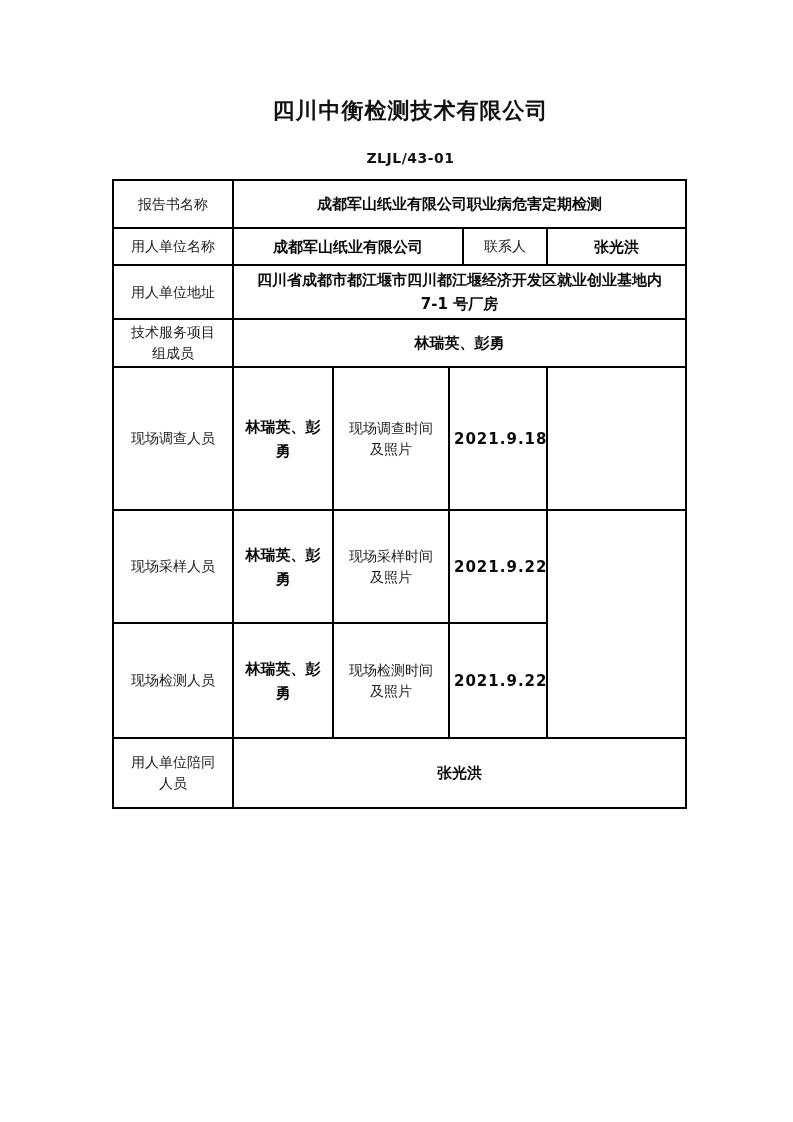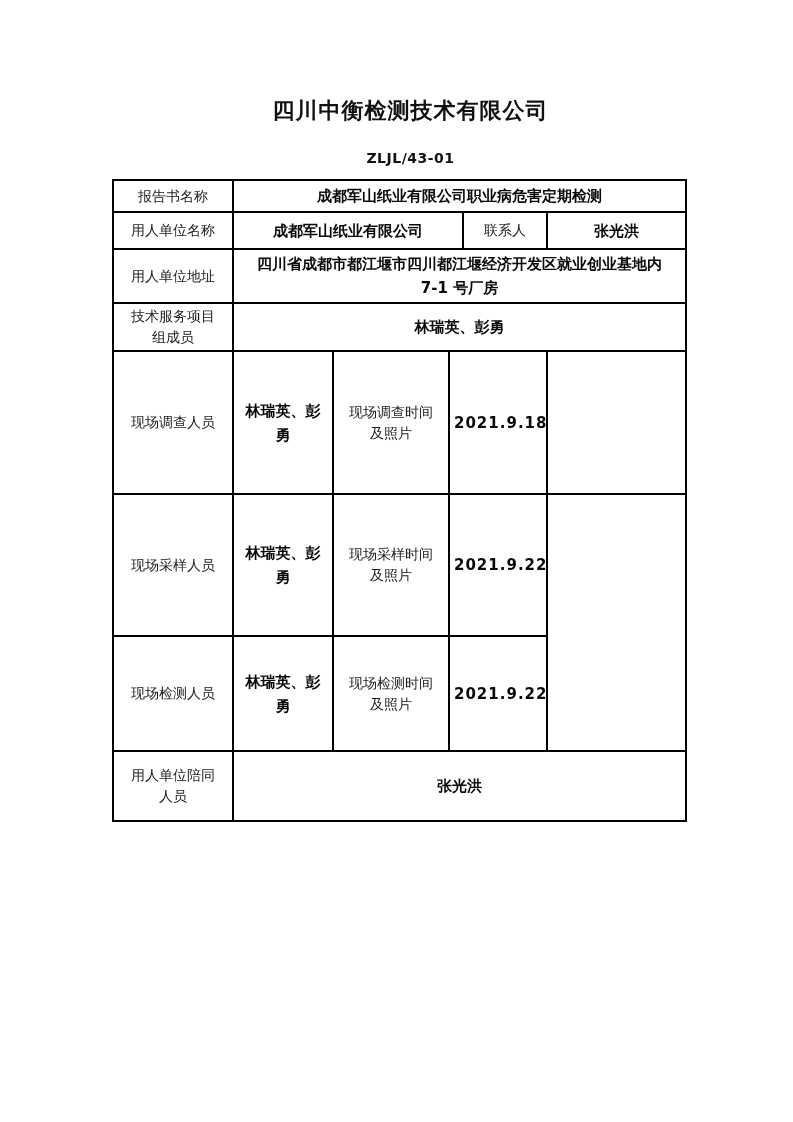--- a/index.html
+++ b/index.html
@@ -74,21 +74,21 @@
     <colgroup>
       <col style="width:120px">
       <col style="width:100px">
       <col style="width:116px">
       <col style="width:14px">
       <col style="width:84px">
       <col style="width:139px">
     </colgroup>
 
     <tbody>
-        <tr style="height:32px">
+        <tr style="height:48px">
       <td class="lbl">报告书名称</td>
       <td class="val" colspan="5">成都军山纸业有限公司职业病危害定期检测</td>
     </tr>
 
     <tr style="height:37px">
       <td class="lbl">用人单位名称</td>
       <td class="val" colspan="3">成都军山纸业有限公司</td>
       <td class="lbl">联系人</td>
       <td class="val">张光洪</td>
     </tr>
@@ -108,21 +108,21 @@
     <tr style="height:143px">
       <td class="lbl">现场调查人员</td>
       <td class="val">林瑞英、彭
 勇</td>
       <td class="lbl">现场调查时间
 及照片</td>
       <td class="val date-val" colspan="2">2021.9.18</td>
       <td></td>
     </tr>
 
-    <tr style="height:142px">
+    <tr style="height:113px">
       <td class="lbl">现场采样人员</td>
       <td class="val">林瑞英、彭
 勇</td>
       <td class="lbl">现场采样时间
 及照片</td>
       <td class="val date-val" colspan="2">2021.9.22</td>
       <td rowspan="2"></td>
     </tr>
 
     <tr style="height:115px">

